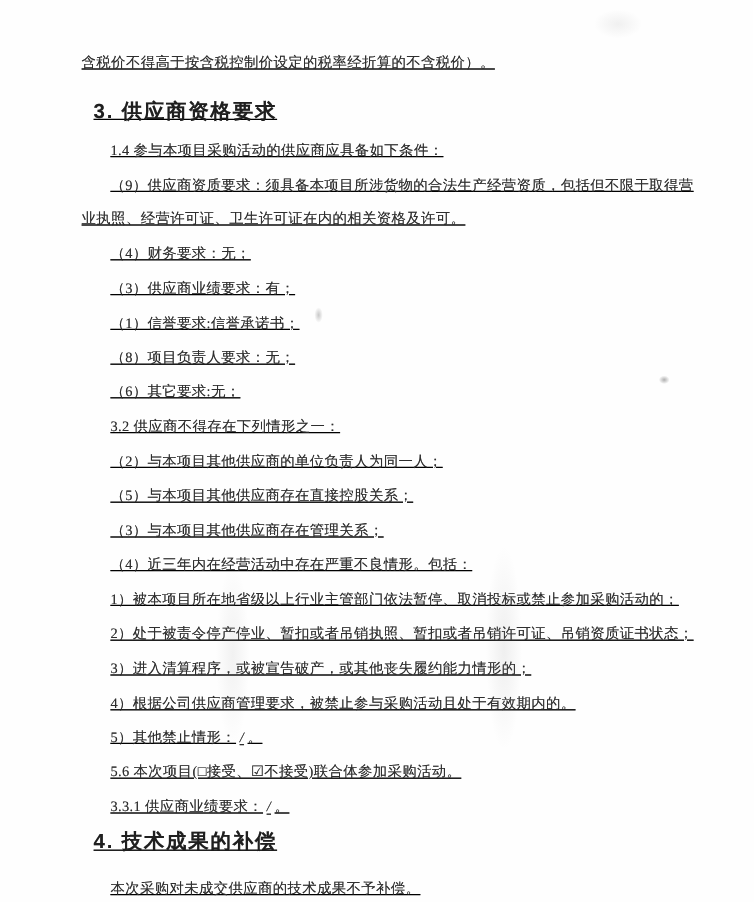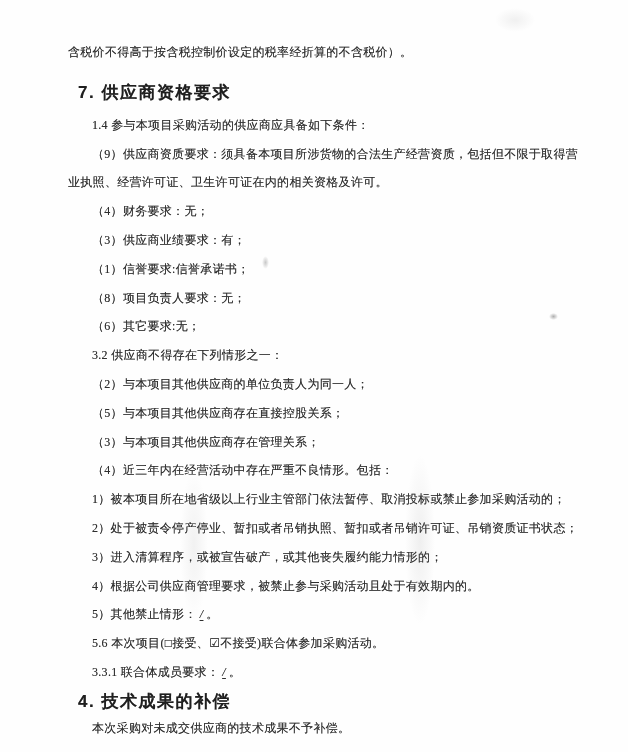--- a/index.html
+++ b/index.html
@@ -9,20 +9,21 @@
   }
   .page {
     position: relative;
     width: 628px;
     height: 752px;
     box-sizing: border-box;
     background: #fefefe;
     padding: 38px 50px 0 68px;
     overflow: hidden;
     font-family: "Liberation Serif", serif;
+    text-decoration: underline;
   }
   .para {
     margin: 0;
     font-size: 12px;
     line-height: 28.8px;
     color: #2e2e2e;
     text-align: justify;
     text-indent: 2em;
     letter-spacing: 0.3px;
     text-shadow: 0 0 0.5px rgba(40,40,40,0.55);
@@ -35,21 +36,21 @@
     font-family: "Liberation Sans", sans-serif;
     font-weight: bold;
     font-size: 17px;
     line-height: 24px;
     color: #1f1f1f;
     letter-spacing: 1.5px;
     text-shadow: 0 0 0.5px rgba(30,30,30,0.5);
   }
   .sec-heading.second {
     margin-top: 3px;
-    margin-bottom: 0;
+    margin-bottom: 12px;
   }
   .blank-slash {
     display: inline-block;
     text-indent: 0;
     text-decoration: underline;
     text-underline-offset: 2px;
     padding: 0 3px;
     font-style: italic;
   }
   
@@ -85,21 +86,21 @@
 <div class="page">
 
   <div class="artifact speck-1"></div>
   <div class="artifact speck-2"></div>
   <div class="artifact smudge-1"></div>
   <div class="artifact smudge-2"></div>
   <div class="artifact smudge-3"></div>
 
   <p class="para cont">含税价不得高于按含税控制价设定的税率经折算的不含税价）。</p>
 
-  <h2 class="sec-heading">7. 供应商资格要求</h2>
+  <h2 class="sec-heading">3. 供应商资格要求</h2>
 
   <p class="para">1.4 参与本项目采购活动的供应商应具备如下条件：</p>
 
   <p class="para">（9）供应商资质要求：须具备本项目所涉货物的合法生产经营资质，包括但不限于取得营业执照、经营许可证、卫生许可证在内的相关资格及许可。</p>
   <p class="para">（4）财务要求：无；</p>
   <p class="para">（3）供应商业绩要求：有；</p>
   <p class="para">（1）信誉要求:信誉承诺书；</p>
   <p class="para">（8）项目负责人要求：无；</p>
   <p class="para">（6）其它要求:无；</p>
 
@@ -112,19 +113,19 @@
 
   <p class="para">1）被本项目所在地省级以上行业主管部门依法暂停、取消投标或禁止参加采购活动的；</p>
   <p class="para">2）处于被责令停产停业、暂扣或者吊销执照、暂扣或者吊销许可证、吊销资质证书状态；</p>
   <p class="para">3）进入清算程序，或被宣告破产，或其他丧失履约能力情形的；</p>
   <p class="para">4）根据公司供应商管理要求，被禁止参与采购活动且处于有效期内的。</p>
 
   <p class="para"><span>5）其他禁止情形：</span><span class="blank-slash">/</span><span>。</span></p>
 
   <p class="para">5.6 本次项目(□接受、☑不接受)联合体参加采购活动。</p>
 
-  <p class="para"><span>3.3.1 联合体成员要求：</span><span class="blank-slash">/</span><span>。</span></p>
+  <p class="para"><span>3.3.1 供应商业绩要求：</span><span class="blank-slash">/</span><span>。</span></p>
 
   <h2 class="sec-heading second">4. 技术成果的补偿</h2>
 
   <p class="para">本次采购对未成交供应商的技术成果不予补偿。</p>
 
 </div>
 
 </body></html>

